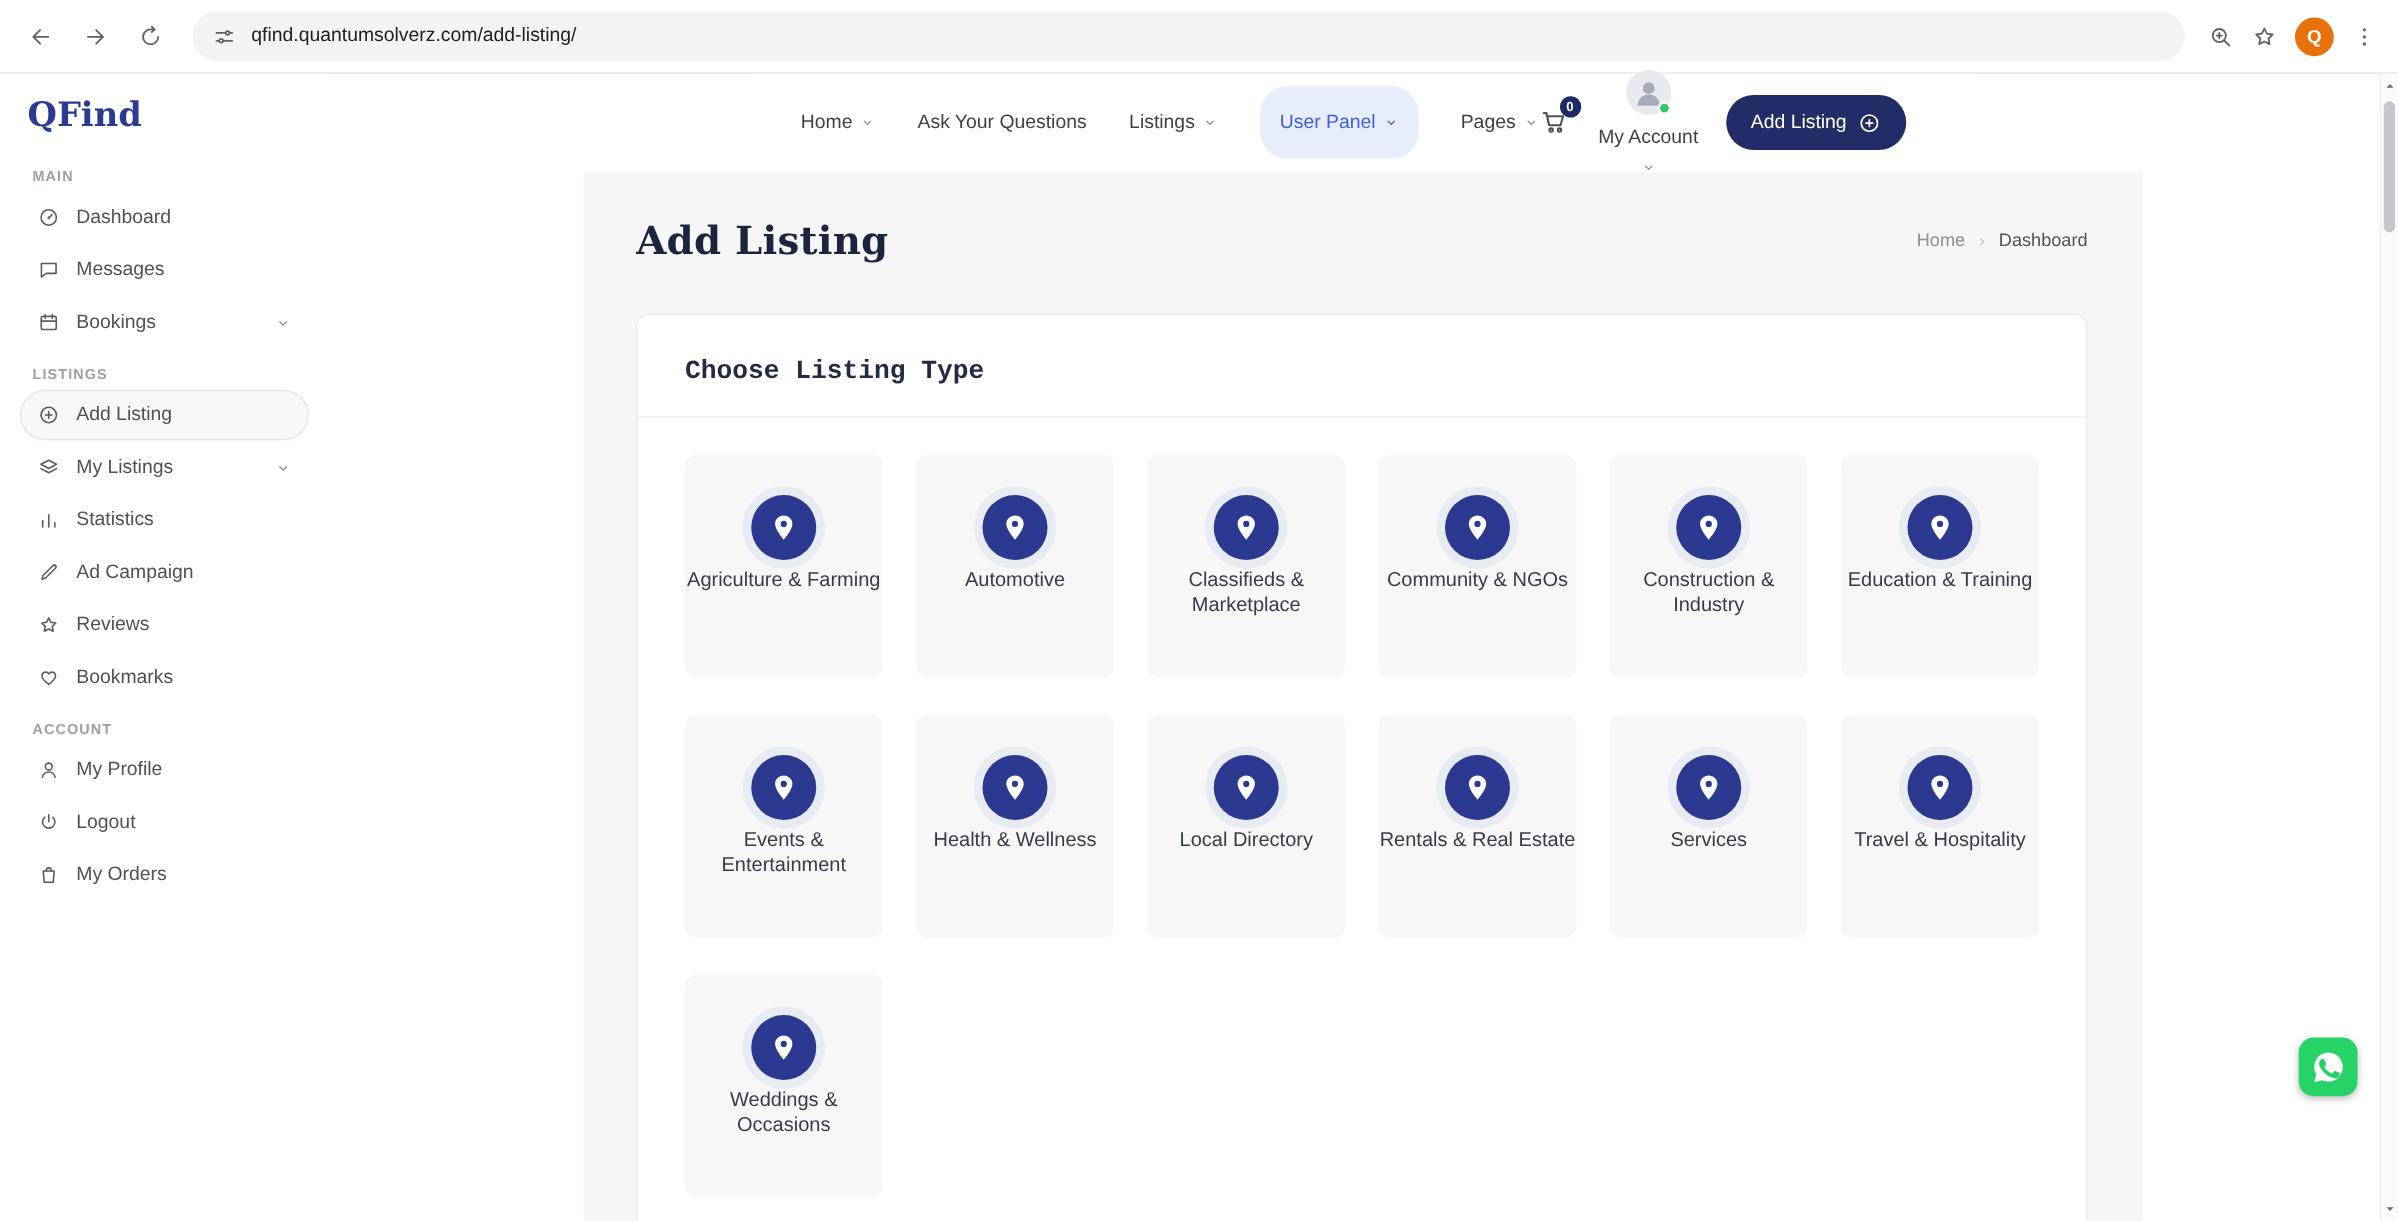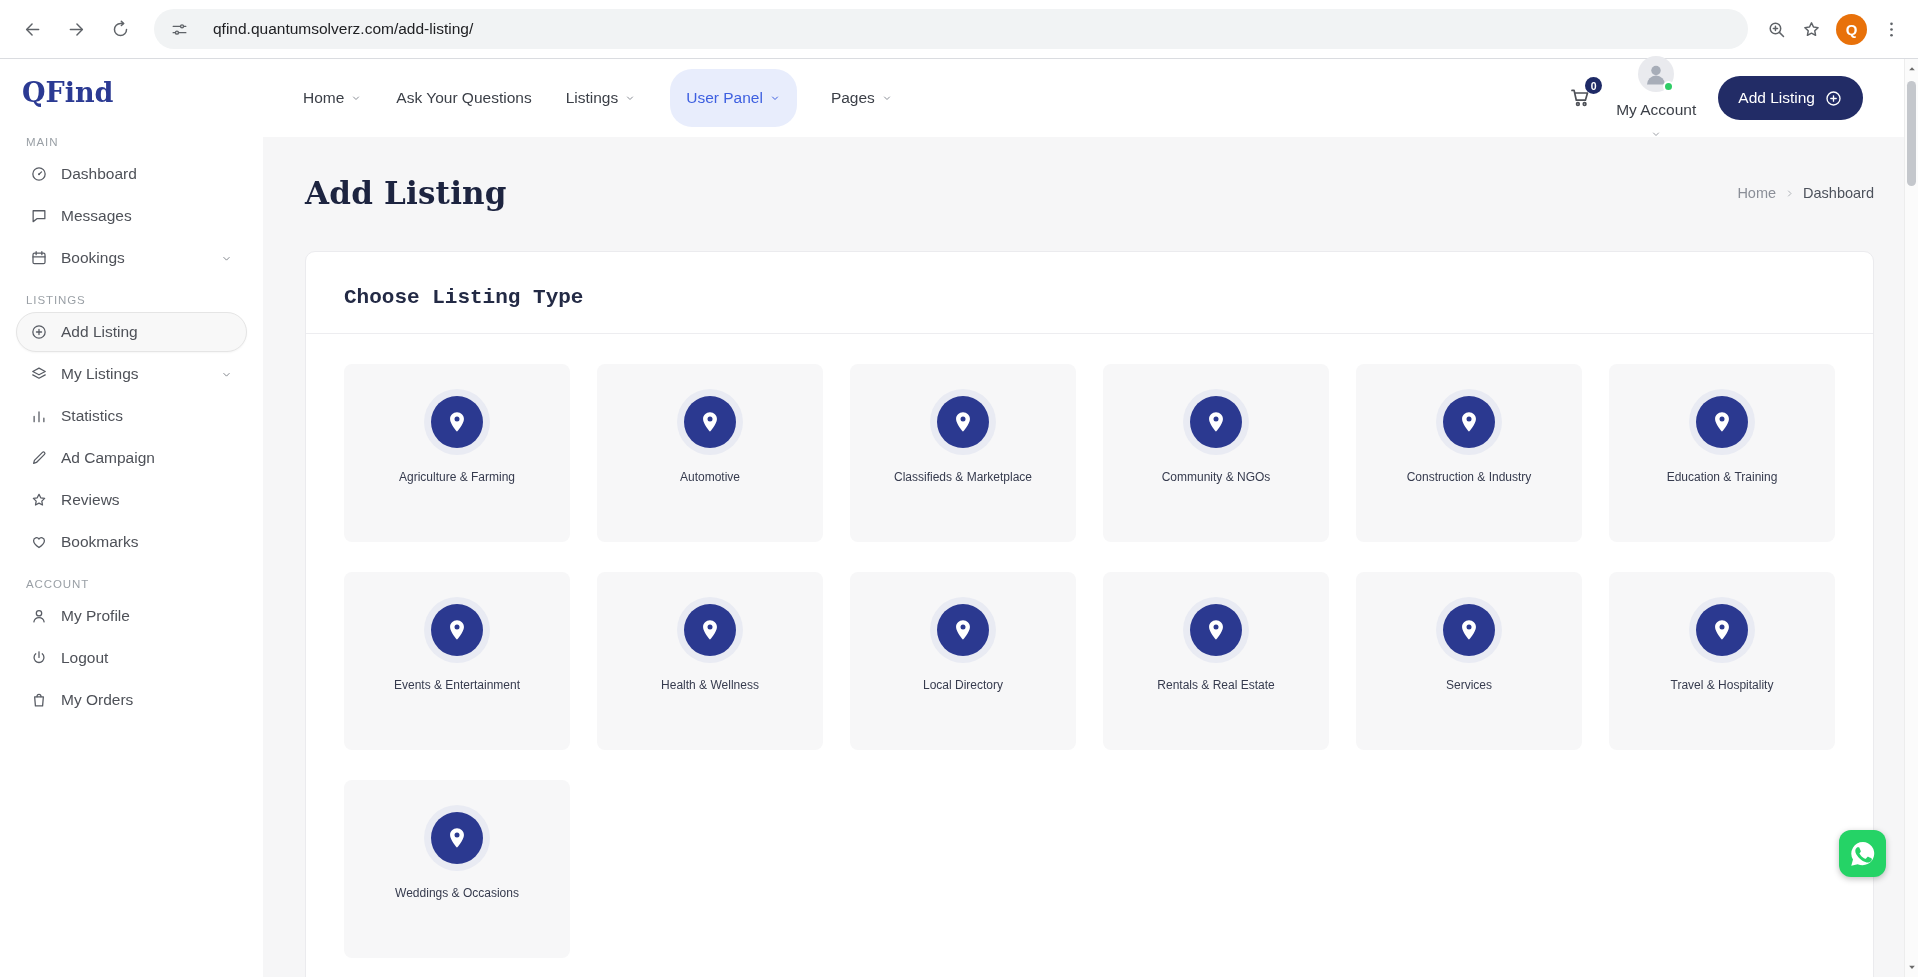--- a/index.html
+++ b/index.html
@@ -10,40 +10,40 @@
     background:#ffffff; color:#333;
   }
   .screen { position:relative; width:1918px; height:977px; overflow:hidden; background:#fff; }
 
   
   .browser-bar { height:59px; display:flex; align-items:center; gap:4px; padding:0 12px; background:#ffffff; border-bottom:1px solid #dadce0; }
   .nav-btn { width:40px; height:40px; border-radius:50%; display:flex; align-items:center; justify-content:center; color:#5f6368; cursor:pointer; }
   .icn { display:inline-flex; width:18px; height:18px; }
   .icn svg { width:100%; height:100%; fill:none; stroke:currentColor; stroke-width:1.7; stroke-linecap:round; stroke-linejoin:round; }
   .browser-bar .icn { width:21px; height:21px; }
-  .url-pill { flex:1; height:40px; background:#f1f3f4; border-radius:20px; display:flex; align-items:center; gap:24px; padding:0 16px; margin:0 10px; cursor:text; }
+  .url-pill { flex:1; height:40px; background:#f1f3f4; border-radius:20px; display:flex; align-items:center; gap:12px; padding:0 16px; margin:0 10px; cursor:text; }
   .url-pill .icn { width:19px; height:19px; color:#5f6368; }
   .url-text { font-size:15.5px; color:#202124; }
   .browser-right { display:flex; align-items:center; gap:14px; padding:0 4px; }
   .chrome-avatar { width:31px; height:31px; border-radius:50%; background:#e8710a; color:#fff; font-size:15px; font-weight:700; display:flex; align-items:center; justify-content:center; cursor:pointer; }
 
   
   .app { display:flex; height:918px; background:#ffffff; }
 
   
   .sidebar { width:263px; min-width:263px; padding:14px 16px 0; background:#fff; }
   .logo { font-family:"DejaVu Serif", serif; font-weight:700; font-size:27px; color:#2b3a93; padding:4px 6px 12px; cursor:pointer; }
-  .side-sec-title { font-size:11.5px; font-weight:400; letter-spacing:0.9px; color:#9aa0a6; margin:16px 10px 6px; }
+  .side-sec-title { font-size:11.5px; font-weight:700; letter-spacing:0.9px; color:#9aa0a6; margin:16px 10px 6px; }
   .side-item { display:flex; align-items:center; gap:13px; padding:10px 13px; margin:2px 0; border-radius:22px; border:1px solid transparent; color:#4e5158; font-size:15.5px; cursor:pointer; }
   .side-item.active { background:#f8f8f8; border-color:#e5e5e5; box-shadow:0 1px 2px rgba(0,0,0,.04); }
   .side-item .icn { width:18px; height:18px; color:#585c64; flex-shrink:0; }
   .side-item .chev { margin-left:auto; width:13px; height:13px; color:#7a7e86; }
 
   
-  .main { flex:1; display:flex; flex-direction:column; min-width:0; }
+  .main { flex:1; display:flex; flex-direction:column; min-width:0;align-items:center; }
   .topnav { height:78px; min-height:78px; display:flex; align-items:center; padding:0 55px 0 40px; background:#fff; }
   .tn-items { display:flex; align-items:center; gap:34px; }
   .tn-item { display:flex; align-items:center; gap:6px; font-size:15.5px; color:#3b3f47; cursor:pointer; }
   .tn-item .chev-sm { width:12px; height:12px; color:#8a8e96; }
   .tn-item .chev-sm svg { stroke-width:2; }
   .tn-item.tn-active { background:#e8edfc; color:#3d5fe0; padding:20px 16px; border-radius:22px; }
   .tn-item.tn-active .chev-sm { color:#3d5fe0; }
   .tn-right { margin-left:auto; display:flex; align-items:center; gap:22px; }
   .cart { position:relative; width:26px; height:26px; color:#4e5158; cursor:pointer; }
   .cart .icn { width:24px; height:24px; }
@@ -66,21 +66,21 @@
   .crumb-current { color:#4d525c; }
 
   .card { background:#fff; border:1px solid #ebebee; border-radius:10px; padding:26px 38px 38px; min-height:790px; }
   .card-title { font-family:Liberation Mono, monospace; font-size:21px; font-weight:600; color:#232a45; margin:8px 0 24px; }
   .card-divider { height:1px; background:#ededf0; margin:0 -38px 30px; }
   .grid { display:grid; grid-template-columns:repeat(6, 1fr); gap:30px 27px; }
   .tile { background:#f7f7f8; border-radius:8px; height:178px; display:flex; flex-direction:column; align-items:center; padding-top:25px; cursor:pointer; }
   .pin-ring { width:66px; height:66px; border-radius:50%; background:#e9ebf3; display:flex; align-items:center; justify-content:center; }
   .pin-circle { width:52px; height:52px; border-radius:50%; background:#2b3990; display:flex; align-items:center; justify-content:center; }
   .pin-circle .icn { width:24px; height:24px; }
-  .tile-label { margin-top:15px; font-size:12px; line-height:1.22; color:#363b4e; text-align:center; max-width:158px; }
+  .tile-label { font-size:16px; line-height:1.22; color:#363b4e; text-align:center; max-width:158px; }
 
   
   .whatsapp-fab { position:absolute; right:32px; top:830px; width:47px; height:47px; border-radius:12px; background:#25d366; display:flex; align-items:center; justify-content:center; box-shadow:0 2px 6px rgba(0,0,0,.25); border:none; cursor:pointer; }
   .whatsapp-fab .icn { width:30px; height:30px; }
   .scrollbar { position:absolute; top:59px; right:0; bottom:0; width:14px; background:#fbfbfb; border-left:1px solid #ededed; }
   .scroll-arrow { position:absolute; left:0; width:14px; height:16px; display:flex; align-items:center; justify-content:center; cursor:pointer; }
   .scroll-arrow .icn { width:10px; height:10px; }
   .scroll-arrow.up { top:2px; }
   .scroll-arrow.down { bottom:2px; }
   .scroll-thumb { position:absolute; top:22px; left:2px; width:9px; height:105px; border-radius:5px; background:#c4c7cc; cursor:grab; }

